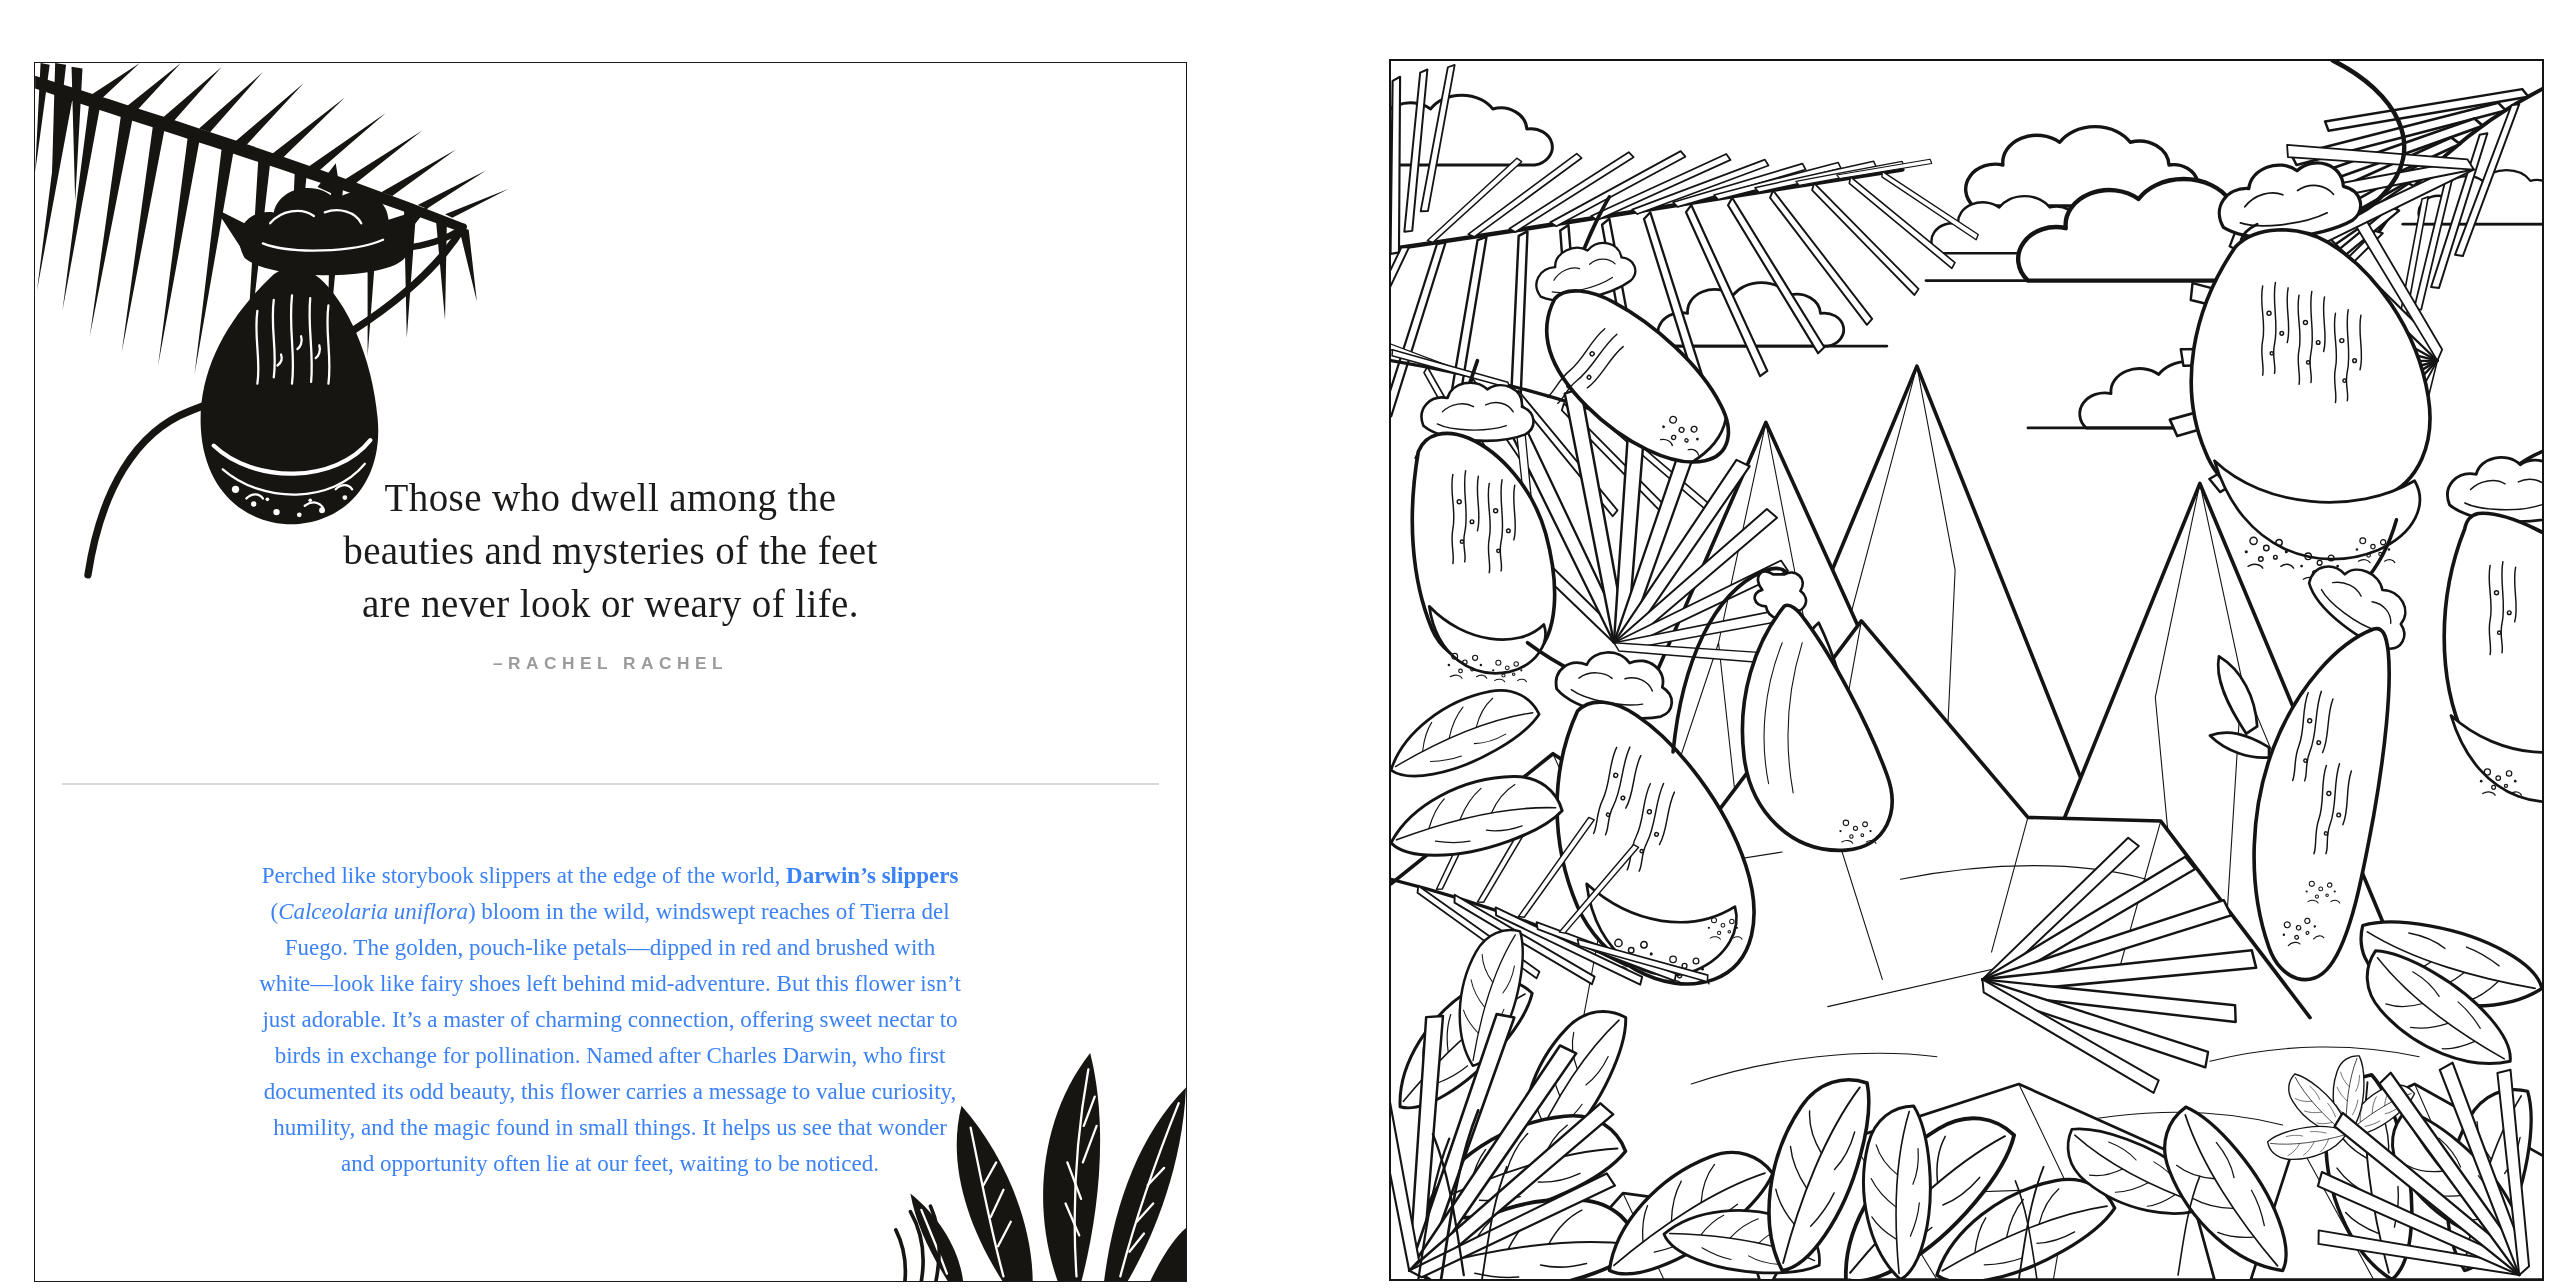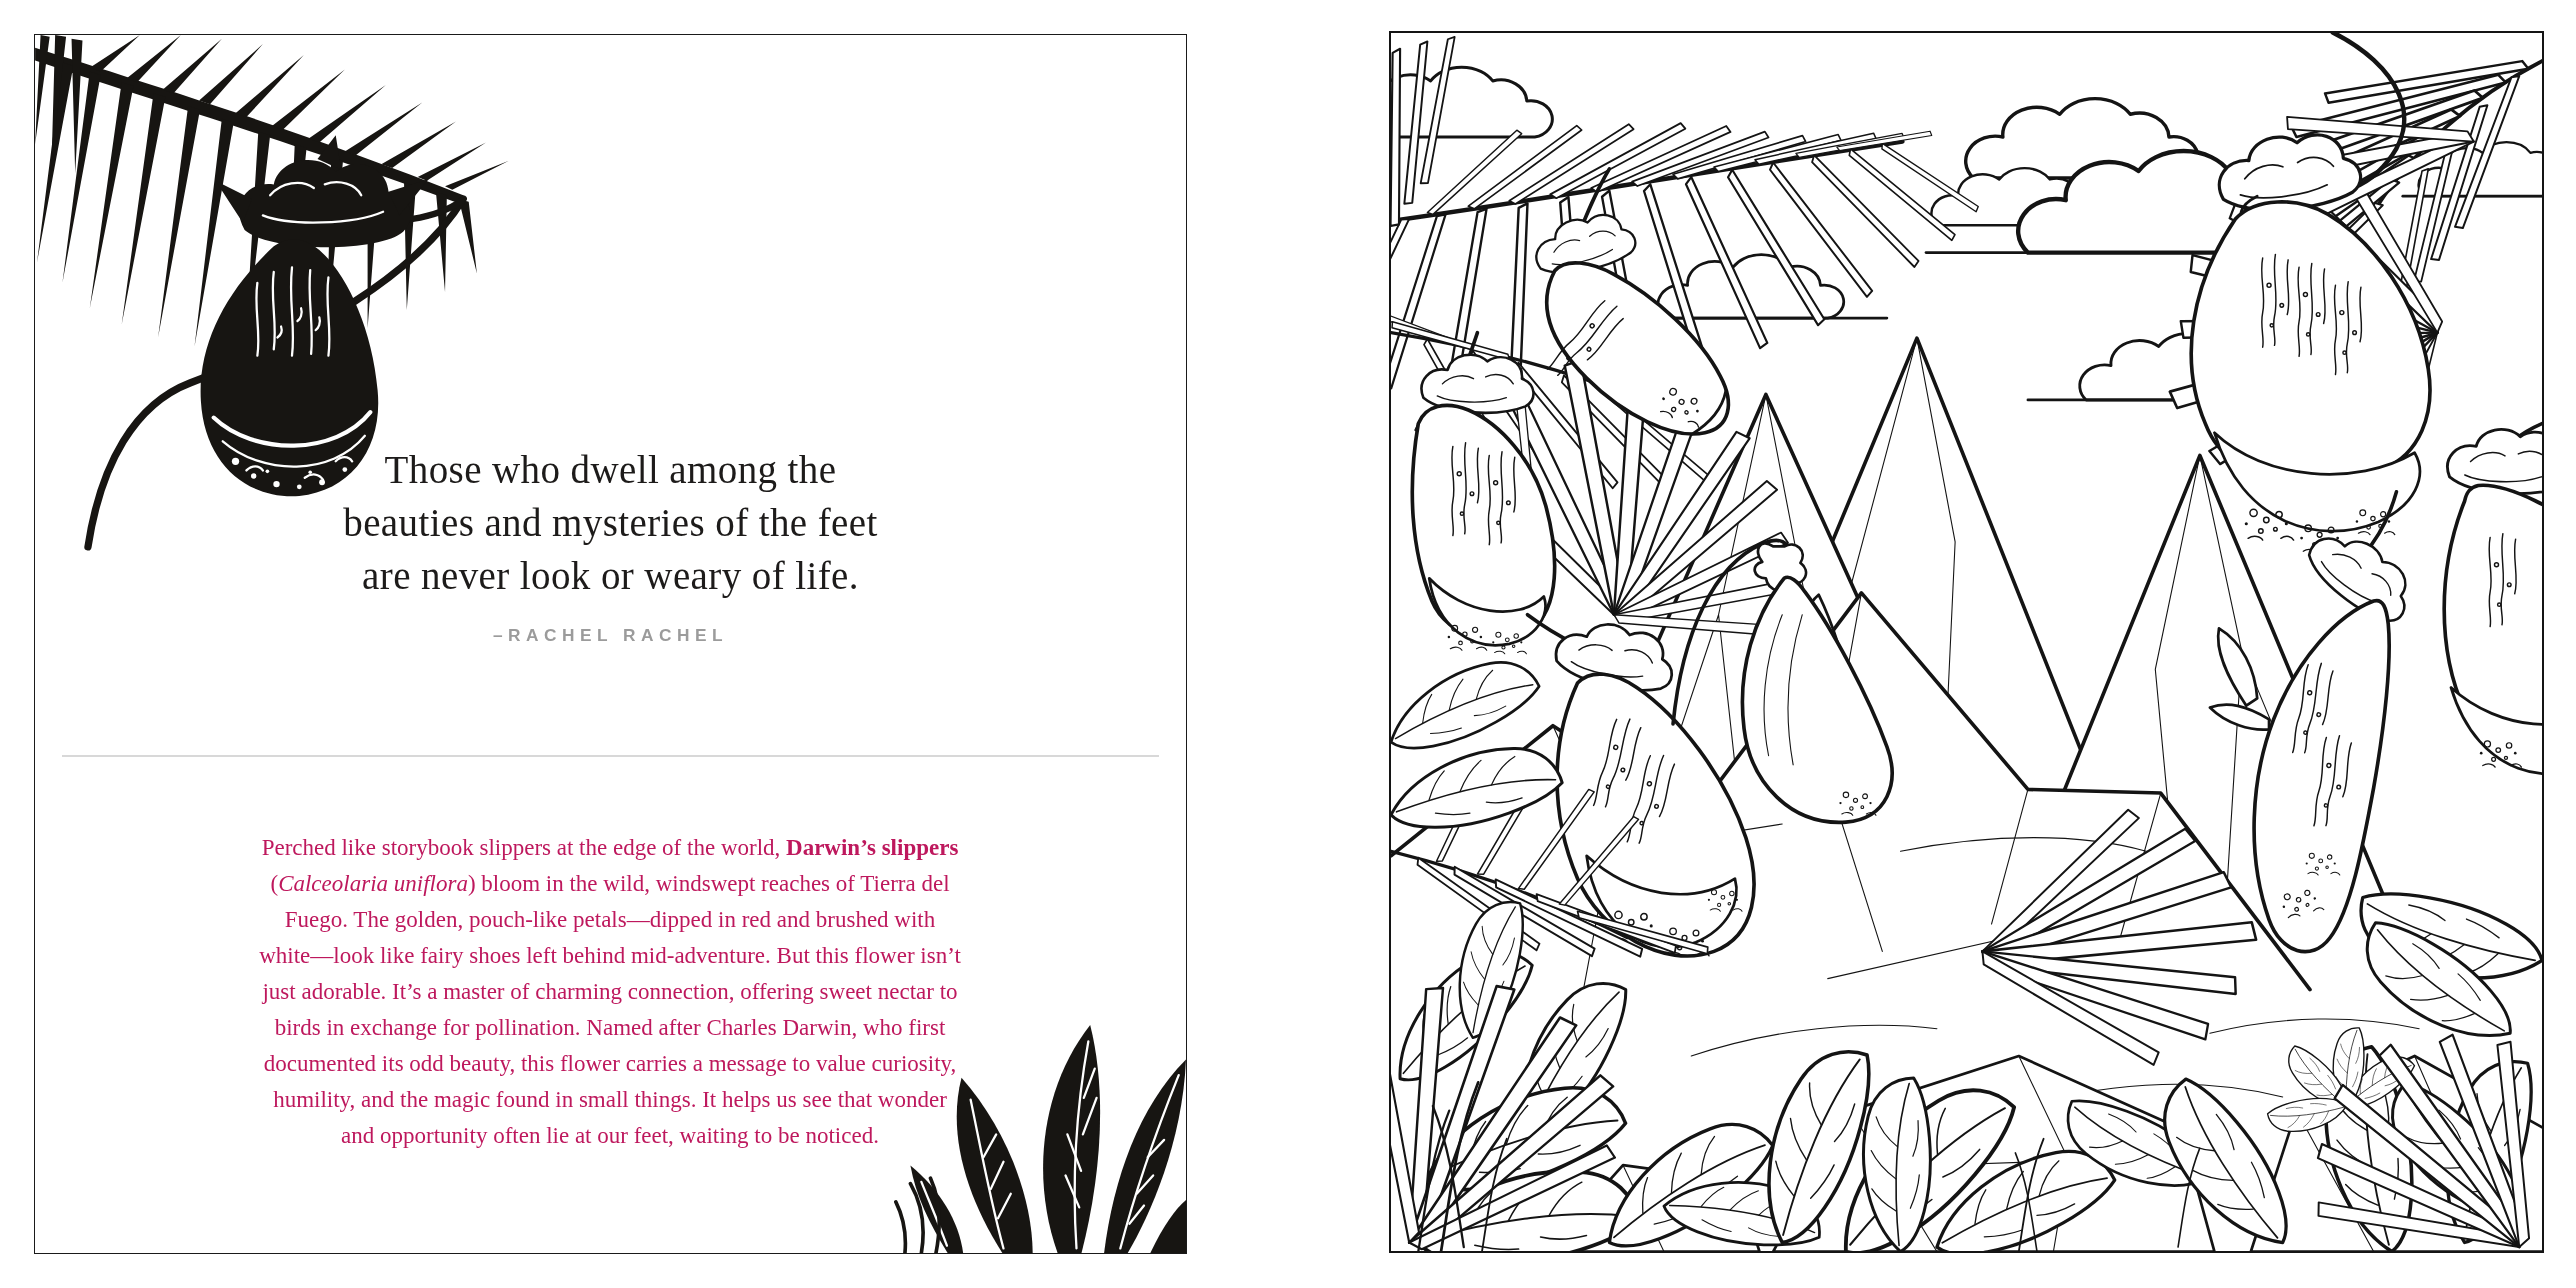--- a/index.html
+++ b/index.html
@@ -1,30 +1,30 @@
 <!DOCTYPE html>
 <html style="font-size:14.6px"><head>
 <meta charset="utf-8">
 <style>
   html,body{margin:0;padding:0;background:#ffffff;}
   .spread{position:relative;width:2576px;height:1288px;background:#fff;overflow:hidden;
           font-family:"Liberation Serif","DejaVu Serif",serif;}
-  .page{position:absolute;background:#fff;box-sizing:border-box;}
+  .page{position:absolute;background:#fff;box-sizing:border-box;margin-top:28px;}
   .page-left{left:34px;top:34px;width:1153px;height:1220px;border:1.8px solid #1a1a1a;overflow:hidden;}
   .page-right{left:1389px;top:31px;width:1155px;height:1222px;border:2.7px solid #141414;overflow:hidden;}
   .deco-tl{position:absolute;left:0;top:0;width:565px;height:583px;}
   .deco-br{position:absolute;right:0;bottom:0;width:292px;height:292px;}
   .quote{position:absolute;top:408px;left:0;width:100%;text-align:center;
          font-size:39px;line-height:53px;color:#1d1b1a;letter-spacing:0.4px;}
   .attribution{position:absolute;top:590px;left:0;width:100%;text-align:center;
          font-family:"Liberation Sans","DejaVu Sans",sans-serif;font-weight:700;
          font-size:17.3px;letter-spacing:5.5px;color:#9b9b9b;}
   .divider{position:absolute;top:720px;left:27px;right:27px;height:1.8px;background:#d8d8d8;border:0;margin:0;}
   .body-text{position:absolute;top:795px;left:222px;width:706px;margin:0;text-align:center;
-         font-size:23px;line-height:36px;color:#be185d;}
+         font-size:23px;line-height:36px;color:#3b82f6;}
   .body-text b{font-weight:700;}
   .body-text i{font-style:italic;}
   
   .scene{position:absolute;inset:0;width:100%;height:100%;}
   .o  {fill:#fff;stroke:#141414;stroke-width:4;stroke-linejoin:round;stroke-linecap:round;}
   .o3 {fill:#fff;stroke:#141414;stroke-width:3;stroke-linejoin:round;stroke-linecap:round;}
   .w  {fill:#fff;stroke:#141414;stroke-width:1.8;stroke-linejoin:round;}
   .d  {fill:none;stroke:#141414;stroke-width:1.6;stroke-linecap:round;}
   .th {fill:none;stroke:#141414;stroke-width:1.2;stroke-linecap:round;}
   .st {fill:none;stroke:#141414;stroke-linecap:round;}

